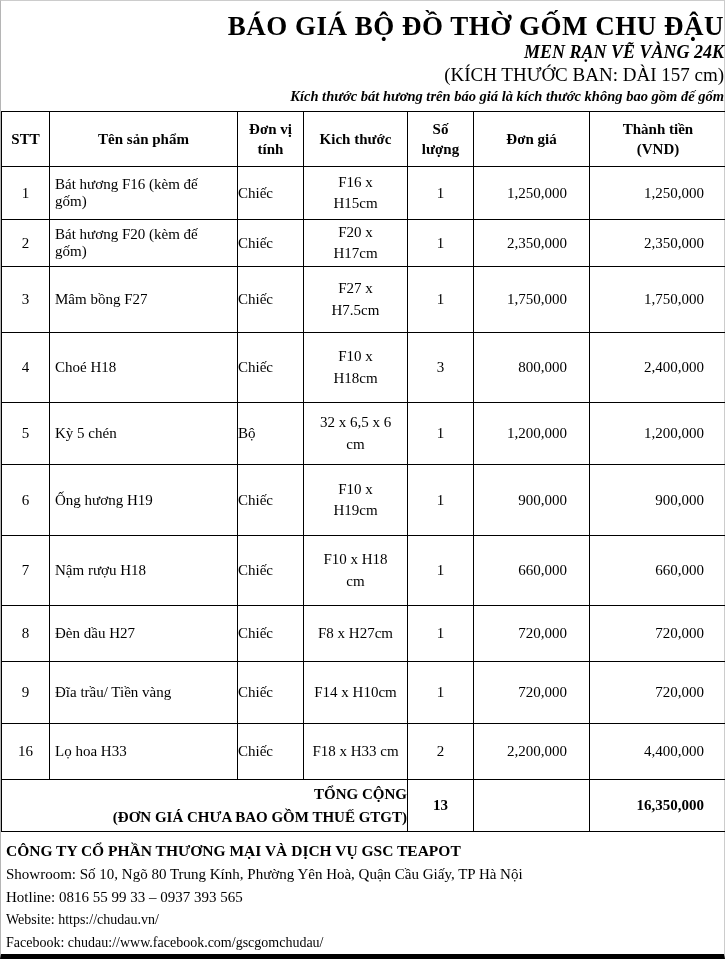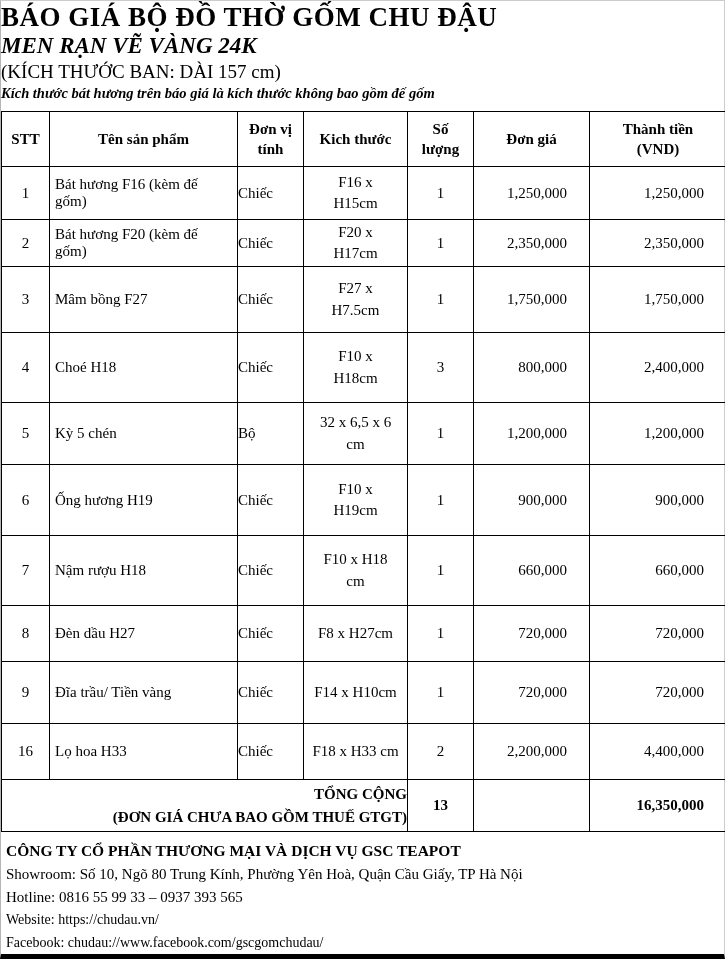--- a/index.html
+++ b/index.html
@@ -14,29 +14,29 @@
     height: 959px;
     background: #ffffff;
     border-top: 1px solid #cccccc;
     border-left: 1px solid #b5b5b5;
     border-right: 1px solid #cccccc;
     border-bottom: 5px solid #000000;
     display: flex;
     flex-direction: column;
   }
   
-  .title-block { height: 114px; text-align: left; }
+  .title-block { height: 114px; padding-top: 9px; text-align: right; margin-left: 29px; }
   .doc-title {
     font-size: 27px;
     font-weight: bold;
     letter-spacing: 0.5px;
     line-height: 1.2;
   }
   .doc-subtitle {
-    font-size: 23px;
+    font-size: 18px;
     font-weight: bold;
     font-style: italic;
     line-height: 1.15;
   }
   .doc-dimension {
     font-size: 19px;
     line-height: 1.25;
   }
   .doc-disclaimer {
     font-size: 14.5px;

